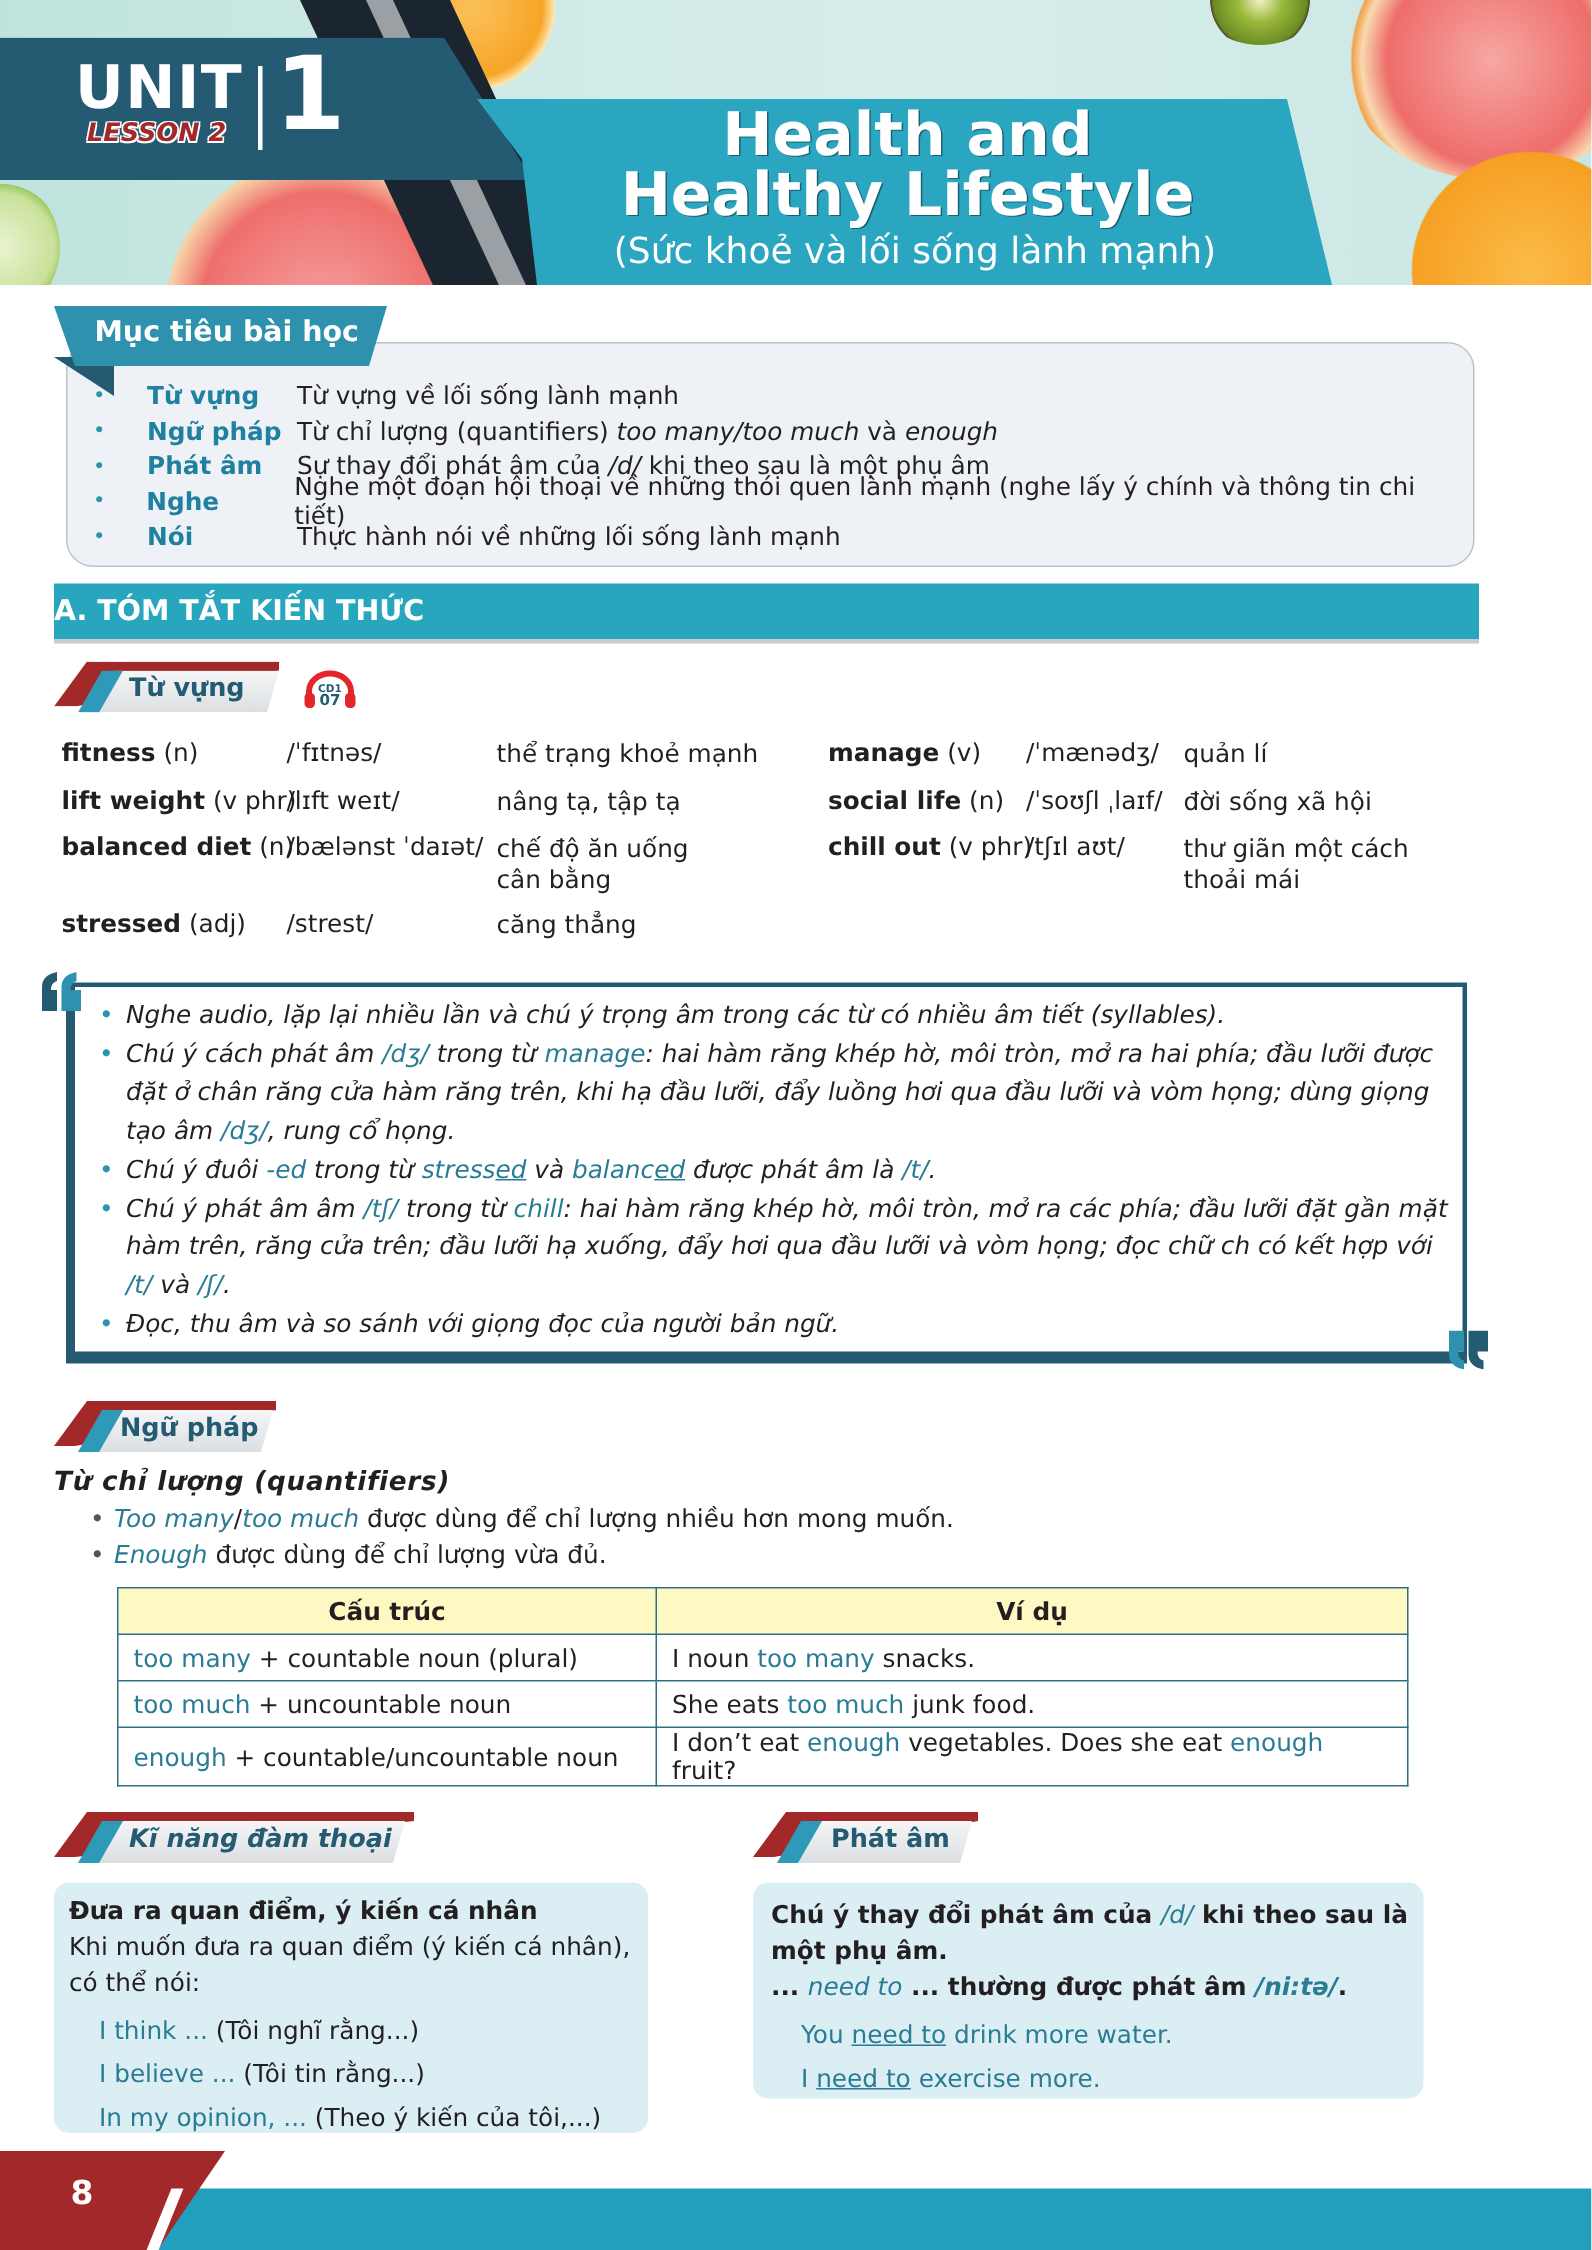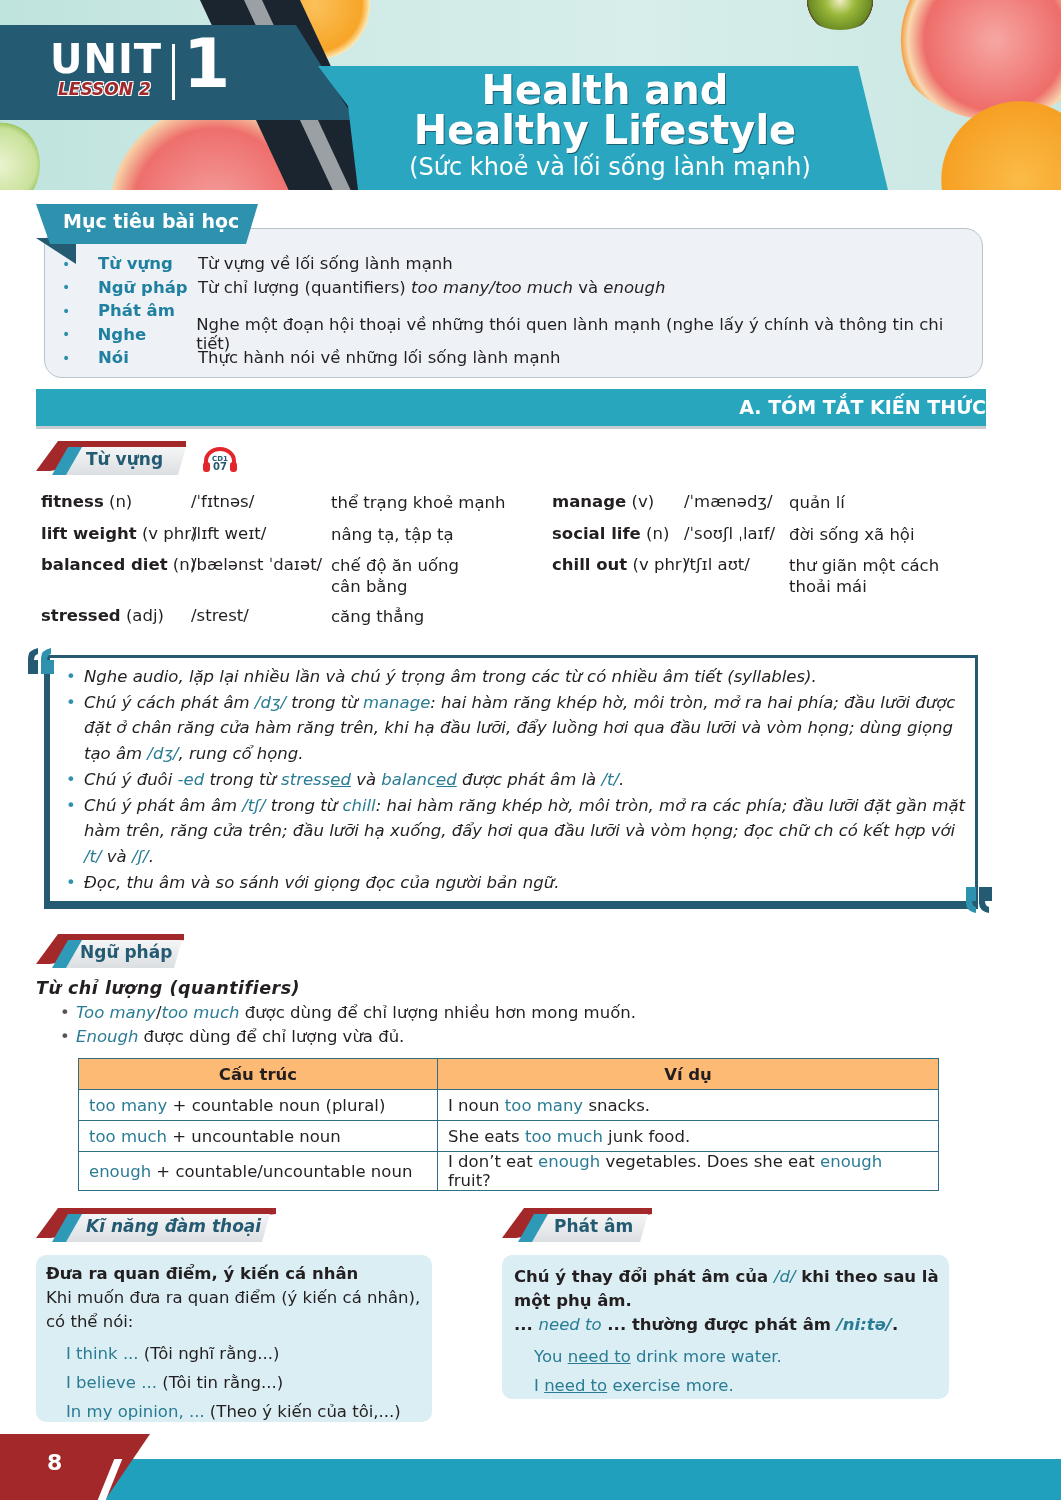--- a/index.html
+++ b/index.html
@@ -58,21 +58,21 @@
   .obj-list { left: 62px; top: 252px; width: 910px; }
   .obj-row { display: flex; height: 23.5px; align-items: center; font-size: 16.5px; }
   .obj-bullet { width: 36px; color: #2e92ae; font-size: 14px; }
   .obj-key { width: 100px; color: #2080a0; font-weight: bold; }
   .obj-val { color: #231f20; }
   .obj-val i { font-style: italic; }
 
   
   .sec-bar { left: 36px; top: 389px; width: 950px; height: 37px; background: #28a6be;
              box-shadow: 0 3px 0 #c8ccd0; }
-  .sec-title { left: 36px; top: 389px; width: 950px; height: 37px; line-height: 37px; text-align: right;
+  .sec-title { left: 36px; top: 389px; width: 950px; height: 37px; line-height: 37px; text-align: left;
                color: #ffffff; font-weight: bold; font-size: 19px; }
 
   
   .stab { position: absolute; height: 34px; }
   .stab .red { position: absolute; left: 0; top: 0; height: 30px; background: #a3282a;
                clip-path: polygon(22px 0, 100% 0, 100% 6px, 14px 30px, 0 30px); }
   .stab .grey { position: absolute; left: 22px; top: 6px; height: 28px; background: linear-gradient(#f4f5f6, #dcdfe2);
                 clip-path: polygon(18px 0, 100% 0, calc(100% - 8px) 100%, 0 100%); }
   .stab .teal { position: absolute; left: 16px; top: 6px; width: 30px; height: 28px; background: #2e9ab8;
                 clip-path: polygon(16px 0, 30px 0, 14px 28px, 0 28px); }
@@ -101,21 +101,21 @@
 
   
   .gram-head { left: 36px; top: 978px; font-weight: bold; font-style: italic; font-size: 17.5px; color: #231f20; letter-spacing: 0.5px; }
   .gram-list { left: 60px; top: 1001px; font-size: 16.5px; line-height: 24px; }
   .gram-list li { list-style: none; position: relative; padding-left: 16px; }
   .gram-list li::before { content: "•"; position: absolute; left: 0; color: #555; }
   .gram-list i { color: #2a7c94; }
 
   .gtable { left: 78px; top: 1058px; width: 861px; border-collapse: collapse; font-size: 16.5px; }
   .gtable th, .gtable td { border: 1.5px solid #2e6f86; height: 31px; padding: 0 10px; text-align: left; }
-  .gtable th { background: #fdba74; text-align: center; font-weight: bold; color: #231f20; }
+  .gtable th { background: #fef9c3; text-align: center; font-weight: bold; color: #231f20; }
   .gtable td.c1 { width: 359px; }
 
   
   .bbox { background: #dbeef3; border-radius: 10px; }
   .conv-box { left: 36px; top: 1255px; width: 396px; height: 167px; }
   .pron-box { left: 502px; top: 1255px; width: 447px; height: 144px; }
   .btext { position: absolute; font-size: 16.5px; line-height: 24px; }
 
   
   .foot-bar { left: 0; top: 1459px; width: 1061px; height: 41px; background: #21a0bd; }
@@ -159,20 +159,21 @@
     <span class="obj-val">Từ vựng về lối sống lành mạnh</span>
   </div>
   <div class="obj-row">
     <span class="obj-bullet">•</span>
     <span class="obj-key">Ngữ pháp</span>
     <span class="obj-val"><span>Từ chỉ lượng (quantifiers) </span><i>too many/too much</i><span> và </span><i>enough</i></span>
   </div>
   <div class="obj-row">
     <span class="obj-bullet">•</span>
     <span class="obj-key">Phát âm</span>
+    <span class="obj-val"><span>Sự thay đổi phát âm của </span><i>/d/</i><span> khi theo sau là một phụ âm</span></span>
   </div>
   <div class="obj-row">
     <span class="obj-bullet">•</span>
     <span class="obj-key">Nghe</span>
     <span class="obj-val">Nghe một đoạn hội thoại về những thói quen lành mạnh (nghe lấy ý chính và thông tin chi tiết)</span>
   </div>
   <div class="obj-row">
     <span class="obj-bullet">•</span>
     <span class="obj-key">Nói</span>
     <span class="obj-val">Thực hành nói về những lối sống lành mạnh</span>

